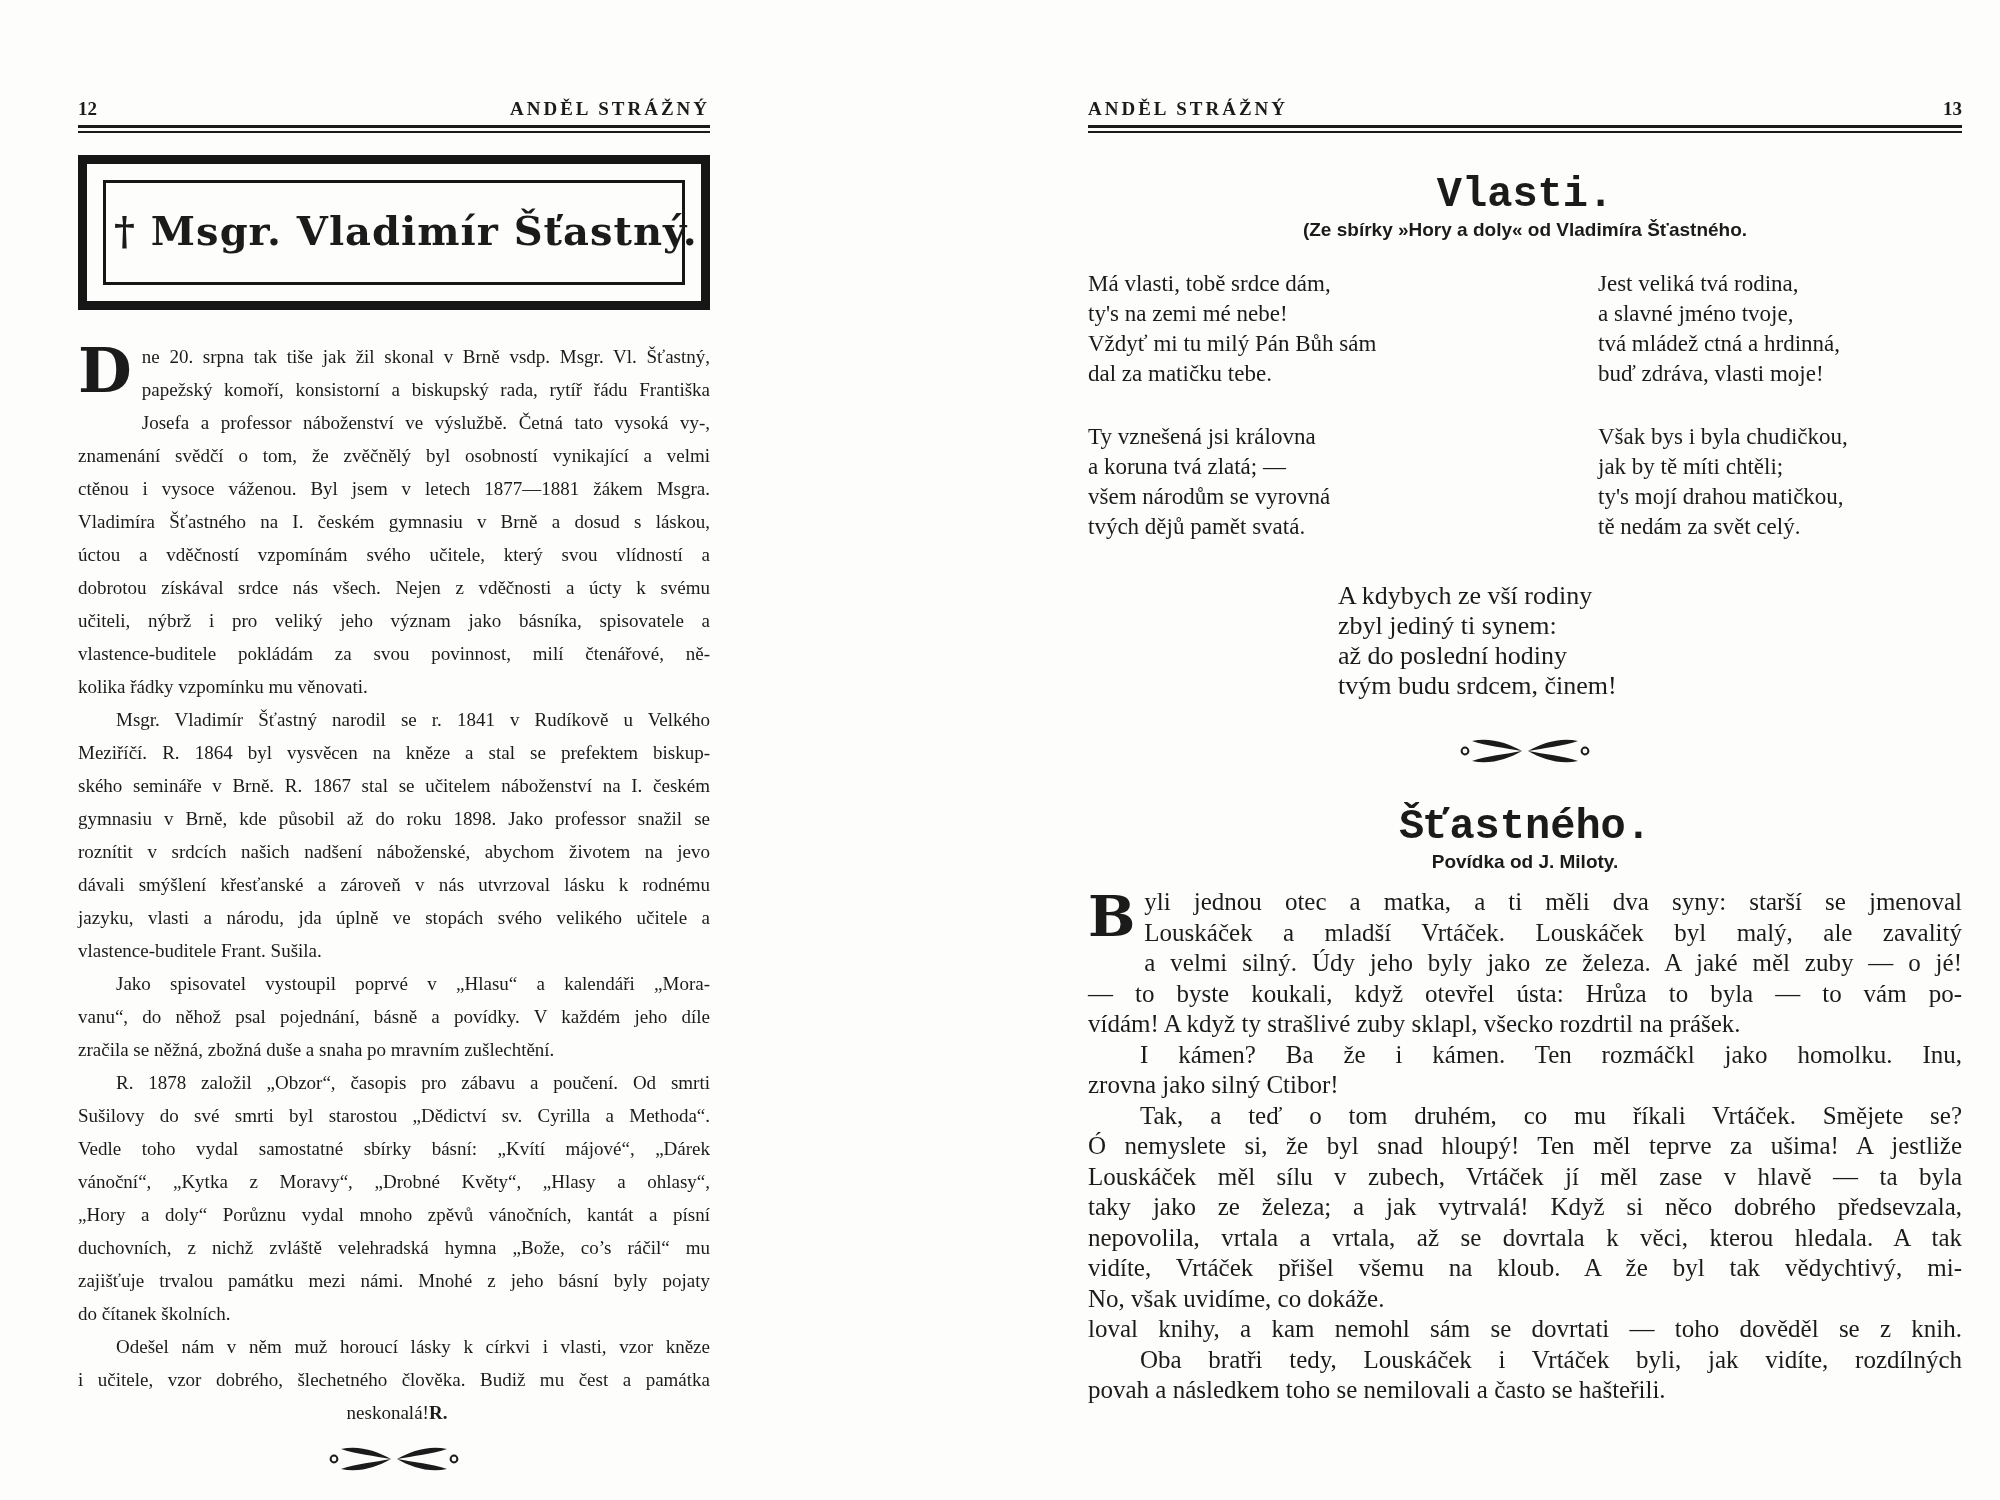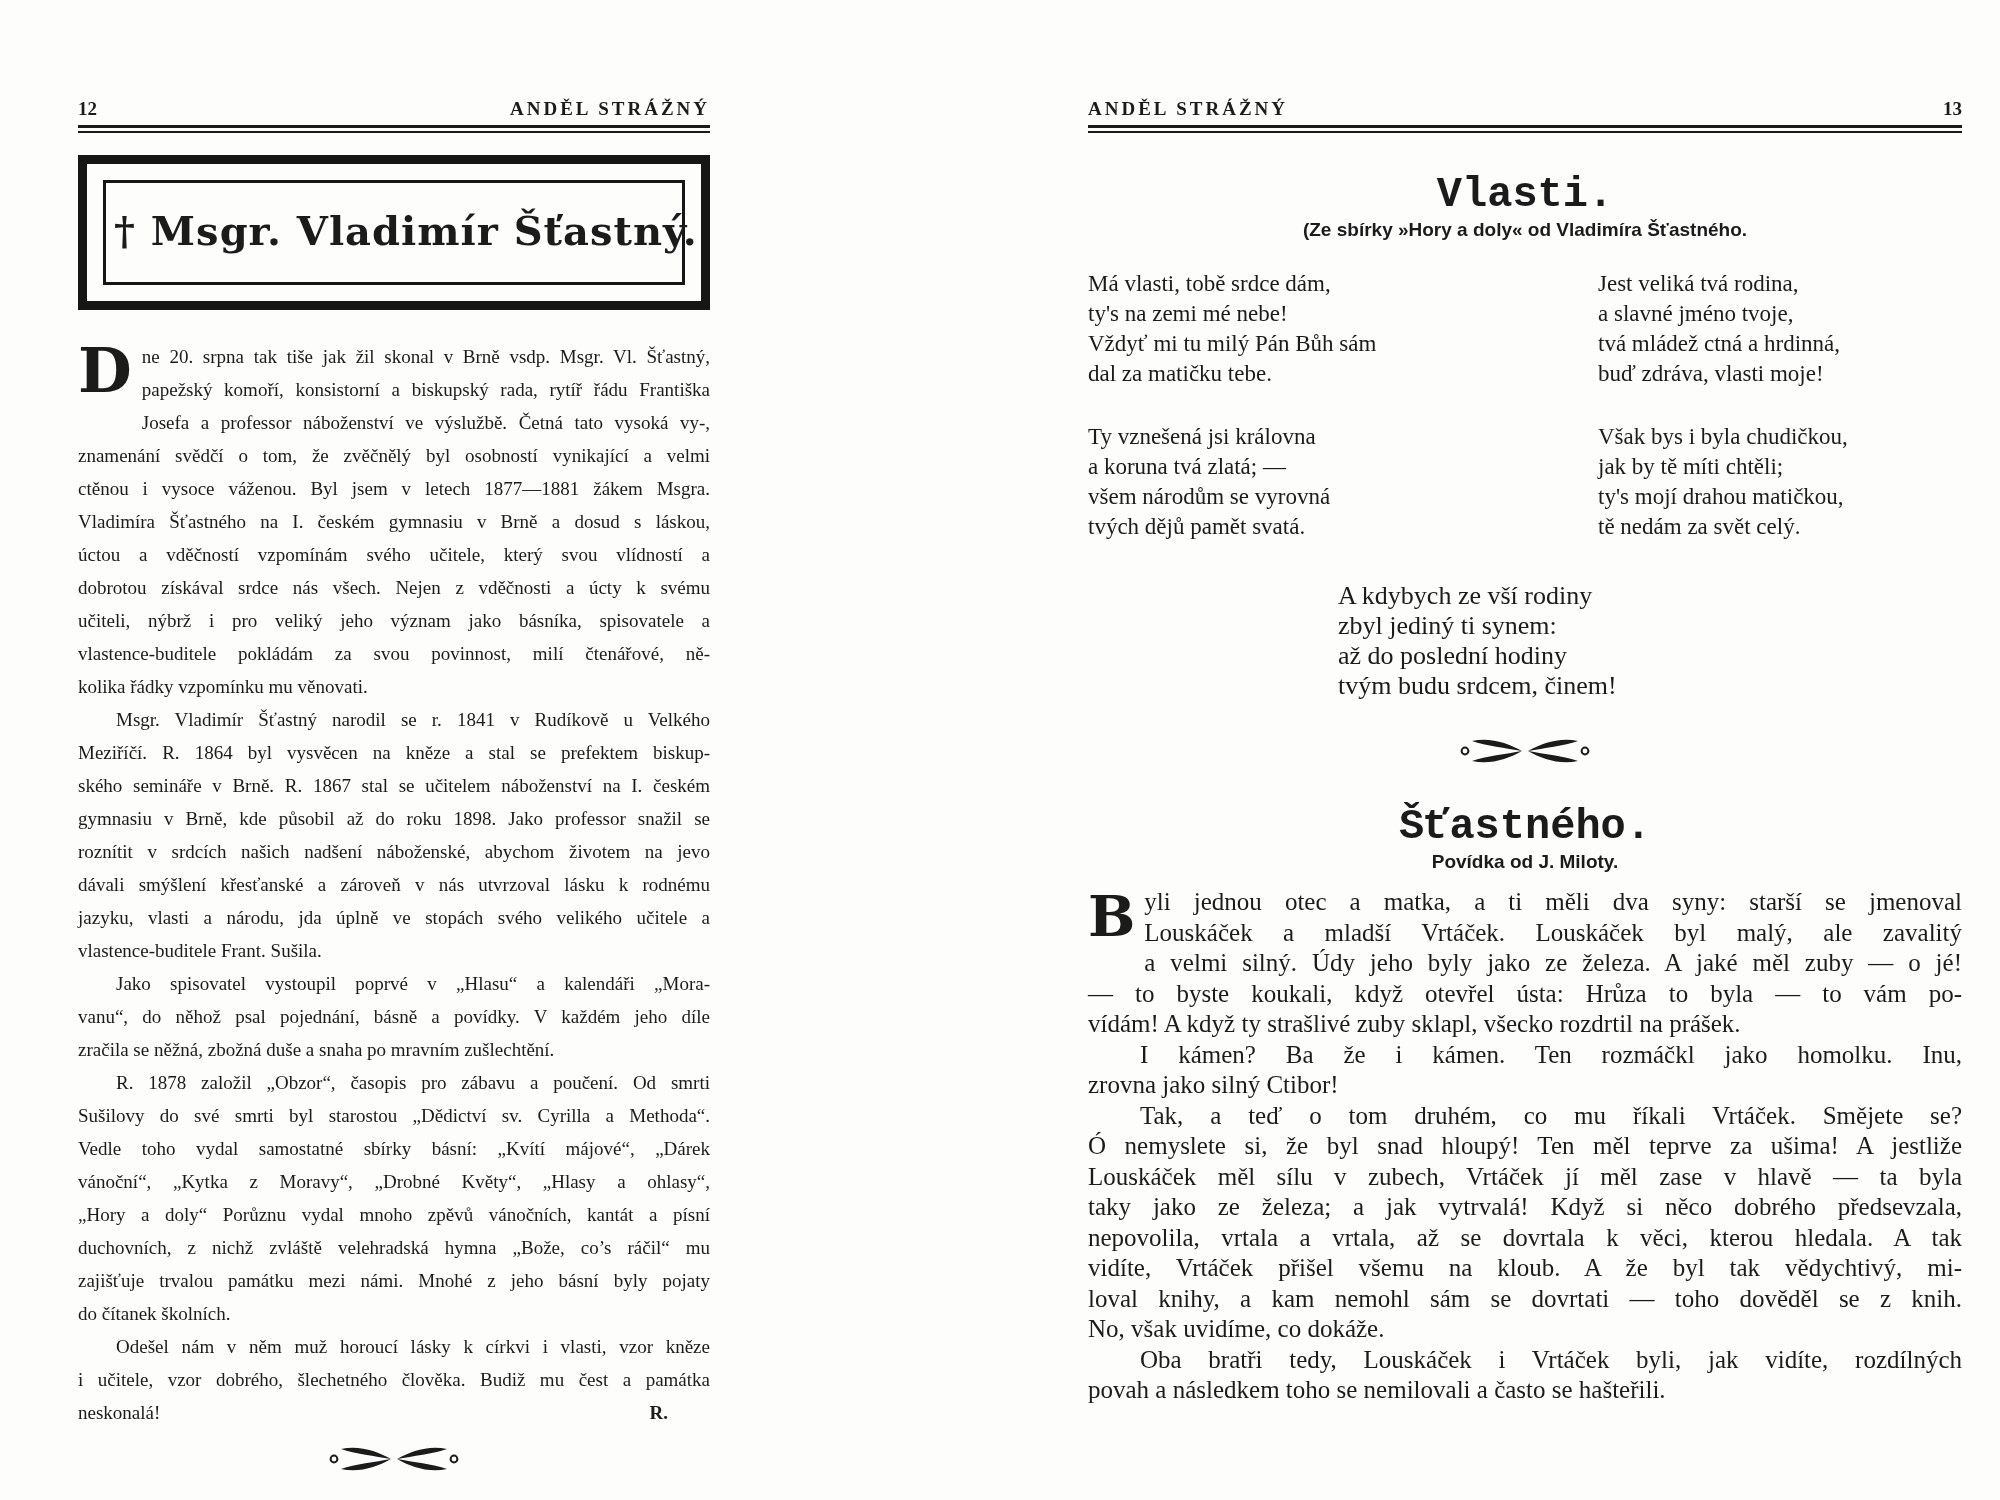--- a/index.html
+++ b/index.html
@@ -47,21 +47,21 @@
   .para{margin:0;}
   .line{text-align:justify;text-align-last:justify;}
   .line.last{text-align-last:left;}
   .para.indent .line:first-child{text-indent:38px;}
   .dropcap{
     float:left;
     font-family:"DejaVu Serif",serif;
     font-size:62px;line-height:58px;height:66px;
     padding:2px 10px 0 0;font-weight:bold;
   }
-  .closing-line{display:flex;justify-content:space-between;}
+  .closing-line{display:flex;justify-content:center;margin-left:48px;}
   .signature{padding-right:42px;font-weight:bold;}
 
   .ornament{display:flex;justify-content:center;gap:26px;margin-top:14px;}
   .ornament svg{display:block;}
 
   
   .poem-title,.story-title{
     text-align:center;font-family:Liberation Mono, monospace;
     font-weight:bold;font-size:42px;line-height:48px;
   }
@@ -264,22 +264,22 @@
         </div>
     </div>
     <div class="para indent">
       <div>
           <div class="line">Tak, a teď o tom druhém, co mu říkali Vrtáček. Smějete se?</div>
           <div class="line">Ó nemyslete si, že byl snad hloupý! Ten měl teprve za ušima! A jestliže</div>
           <div class="line">Louskáček měl sílu v zubech, Vrtáček jí měl zase v hlavě — ta byla</div>
           <div class="line">taky jako ze železa; a jak vytrvalá! Když si něco dobrého předsevzala,</div>
           <div class="line">nepovolila, vrtala a vrtala, až se dovrtala k věci, kterou hledala. A tak</div>
           <div class="line">vidíte, Vrtáček přišel všemu na kloub. A že byl tak vědychtivý, mi-</div>
+          <div class="line last">No, však uvidíme, co dokáže.</div>
           <div class="line">loval knihy, a kam nemohl sám se dovrtati — toho dověděl se z knih.</div>
-          <div class="line last">No, však uvidíme, co dokáže.</div>
         </div>
     </div>
     <div class="para indent">
       <div>
           <div class="line">Oba bratři tedy, Louskáček i Vrtáček byli, jak vidíte, rozdílných</div>
           <div class="line last">povah a následkem toho se nemilovali a často se hašteřili.</div>
         </div>
     </div>
   </div>
 </div>

